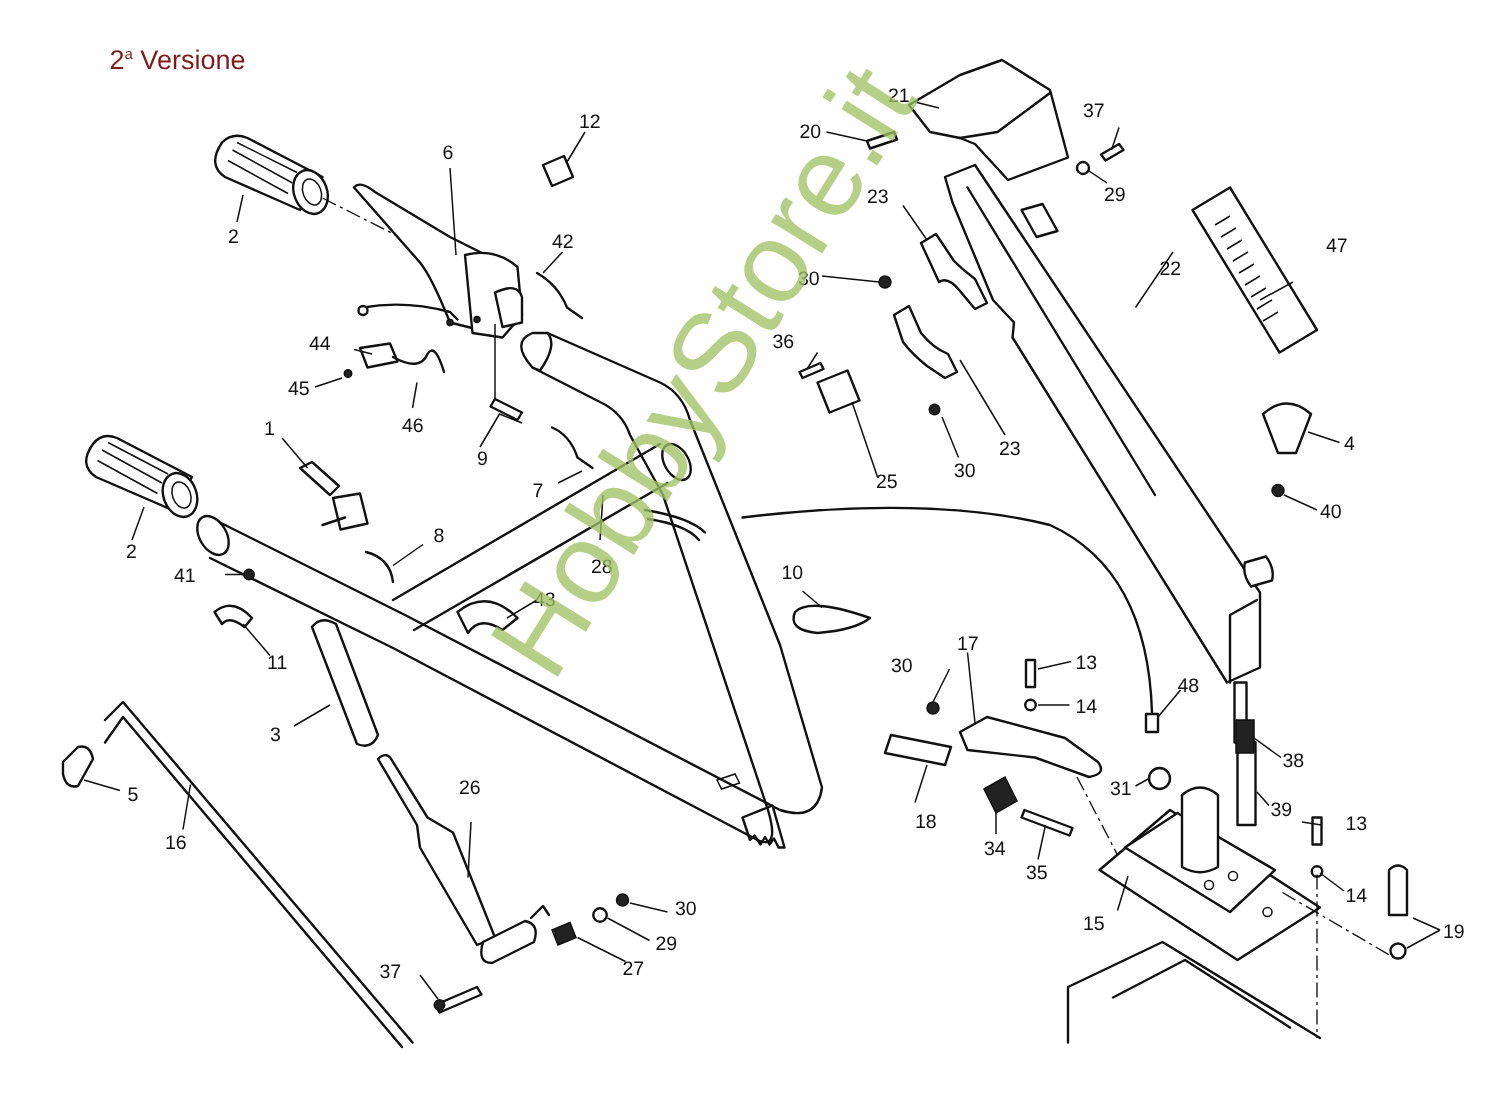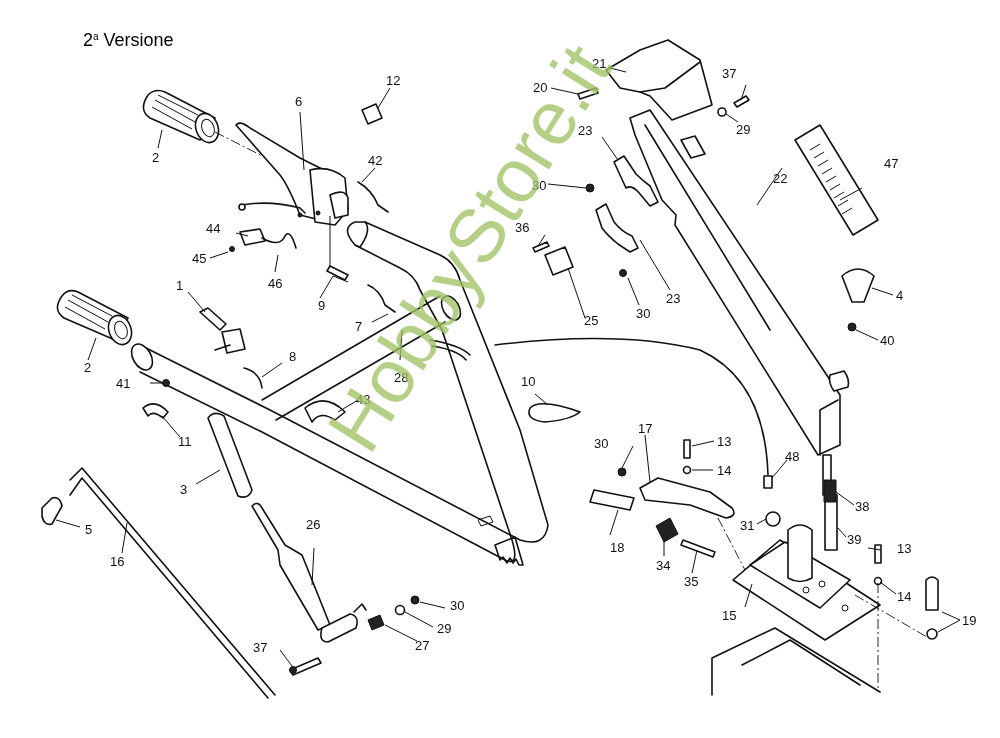--- a/index.html
+++ b/index.html
@@ -1,17 +1,17 @@
 <!DOCTYPE html>
 <html><head>
 <meta charset="utf-8">
 <style>
   html, body { margin:0; padding:0; background:#ffffff; }
   body { width:1000px; height:738px; position:relative; overflow:hidden; font-family:"Liberation Sans", sans-serif; }
-  #title { position:absolute; left:83px; top:30px; font-size:18px; color:#000000; }
+  #title { position:absolute; left:73px; top:30px; font-size:18px; color:#7f1d1d; }
   #title sup { font-size:10px; vertical-align:top; position:relative; top:1px; }
   svg#diagram { position:absolute; left:0; top:0; }
   .ln { fill:none; stroke:#111; stroke-width:1.6; stroke-linejoin:round; stroke-linecap:round; }
   .thin { fill:none; stroke:#111; stroke-width:1; }
   .dash { fill:none; stroke:#111; stroke-width:0.9; stroke-dasharray:10 3 2 3; }
   .fillw { fill:#fff; stroke:#111; stroke-width:1.6; stroke-linejoin:round; }
   .dark { fill:#222; stroke:#111; stroke-width:1; }
   .lbl { font-family:"Liberation Sans", sans-serif; font-size:13px; fill:#111; }
   .leader { stroke:#111; stroke-width:1; fill:none; }
   #watermark { position:absolute; left:310px; top:420px; transform:rotate(-58deg); transform-origin:left top;

